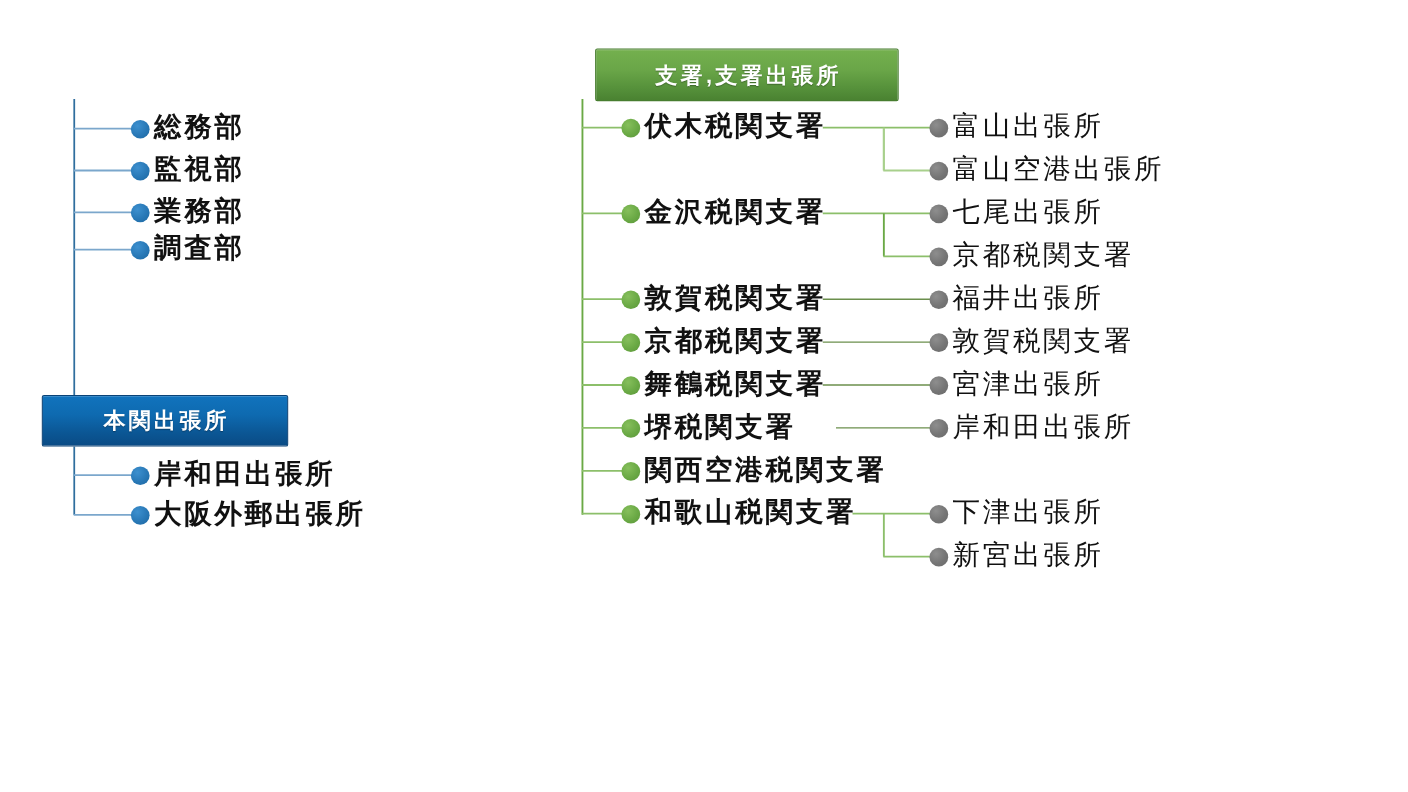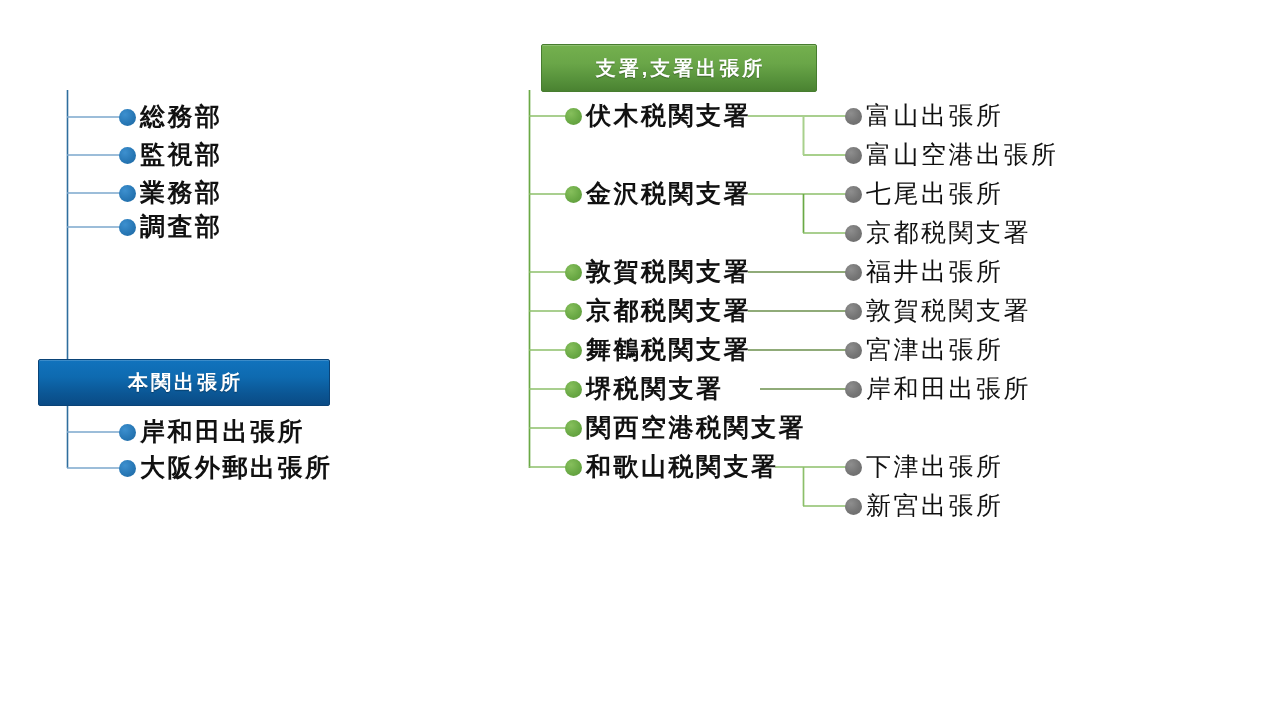--- a/index.html
+++ b/index.html
@@ -136,21 +136,21 @@
     <line x1="760" y1="389" x2="852" y2="389" stroke="#6b8f4d" stroke-width="1.3"></line>
 
     <g>
       <line x1="775" y1="467" x2="852" y2="467" stroke="#8cbf6a" stroke-width="1.6"></line>
       <line x1="803.5" y1="467" x2="803.5" y2="506" stroke="#8cbf6a" stroke-width="1.7"></line>
       <line x1="803" y1="506" x2="852" y2="506" stroke="#8cbf6a" stroke-width="1.6"></line>
     </g>
   </svg>
 
 
-  <div class="hbox blue" style="left:38px; top:359px; width:292px; height:47px;">
+  <div class="hbox blue" style="left:38px; top:359px; width:224px; height:47px;">
     <span class="hlabel">本関出張所</span>
   </div>
 
   <div class="hbox green" style="left:497px; top:44px; width:276px; height:48px;margin-left:44px;">
     <span class="hlabel">支署,支署出張所</span>
   </div>
 
   <div class="node lv2" style="left:119px; top:117px;">
     <span class="dot blue"></span>
     <span class="nlabel">総務部</span>

